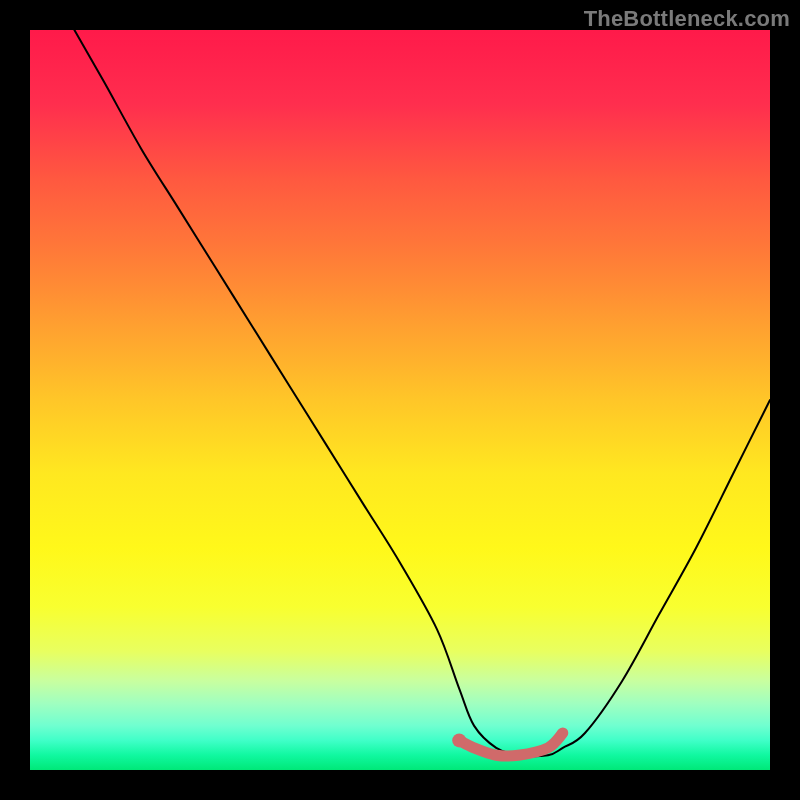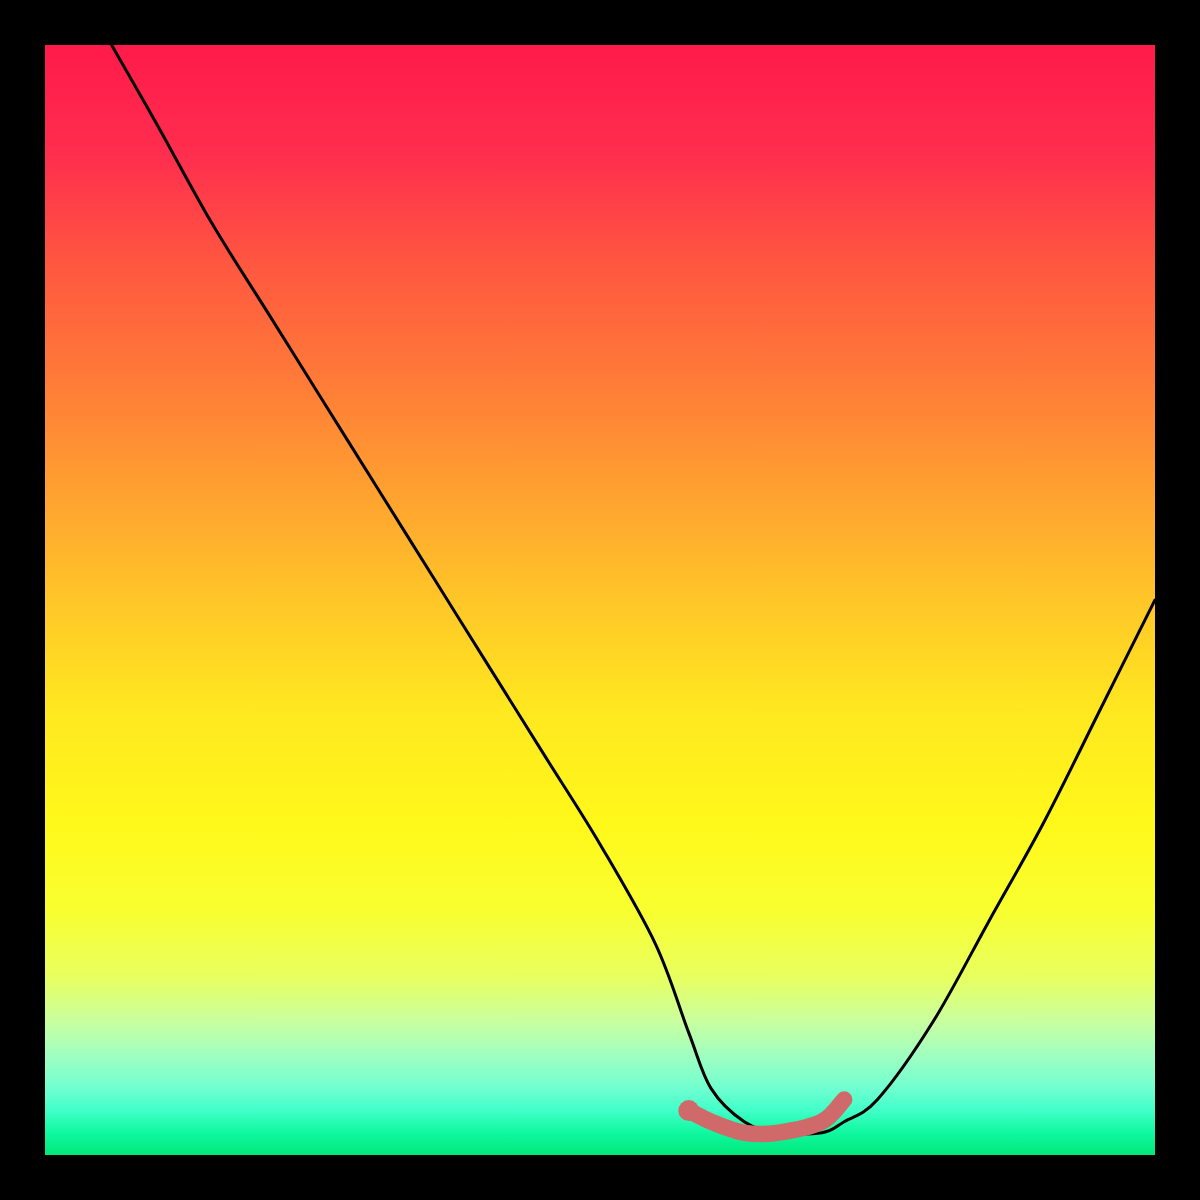--- a/index.html
+++ b/index.html
@@ -66,20 +66,21 @@
     stroke-linejoin: round;
   }
   .marker-dot {
     fill: #d06a6a;
   }
 </style>
 </head>
 <body>
 
 <div class="chart-container">
+  <div class="watermark">TheBottleneck.com</div>
   <div class="plot-area">
     <svg class="curve" viewBox="0 0 740 740" preserveAspectRatio="none">
       <path id="main-curve" class="curve-path" d="M 44.4 0.0 C 49.3 8.6, 62.9 32.1, 74.0 51.8 C 85.1 71.5, 98.7 97.4, 111.0 118.4 C 123.3 139.4, 135.7 157.9, 148.0 177.6 C 160.3 197.3, 172.7 217.1, 185.0 236.8 C 197.3 256.5, 209.7 276.3, 222.0 296.0 C 234.3 315.7, 246.7 335.5, 259.0 355.2 C 271.3 374.9, 283.7 394.7, 296.0 414.4 C 308.3 434.1, 320.7 453.9, 333.0 473.6 C 345.3 493.3, 357.7 511.8, 370.0 532.8 C 382.3 553.8, 397.1 578.4, 407.0 599.4 C 416.9 620.4, 423.0 642.6, 429.2 658.6 C 435.4 674.6, 437.8 685.7, 444.0 695.6 C 450.2 705.5, 458.8 712.9, 466.2 717.8 C 473.6 722.7, 479.8 724.0, 488.4 725.2 C 497.0 726.4, 510.6 726.4, 518.0 725.2 C 525.4 724.0, 526.6 721.5, 532.8 717.8 C 539.0 714.1, 545.1 714.1, 555.0 703.0 C 564.9 691.9, 579.7 670.9, 592.0 651.2 C 604.3 631.5, 616.7 606.8, 629.0 584.6 C 641.3 562.4, 653.7 541.4, 666.0 518.0 C 678.3 494.6, 690.7 468.7, 703.0 444.0 C 715.3 419.3, 733.8 382.3, 740.0 370.0"></path>
       <path id="highlight-curve" class="marker-path" d="M 429.2 710.4 C 431.7 711.6, 437.8 715.3, 444.0 717.8 C 450.2 720.3, 458.8 724.0, 466.2 725.2 C 473.6 726.4, 479.8 726.4, 488.4 725.2 C 497.0 724.0, 510.6 721.5, 518.0 717.8 C 525.4 714.1, 530.3 705.5, 532.8 703.0"></path>
       <circle id="highlight-start" class="marker-dot" r="7" cx="429.2" cy="710.4"></circle>
     </svg>
   </div>
 </div>
 
 </body></html>

